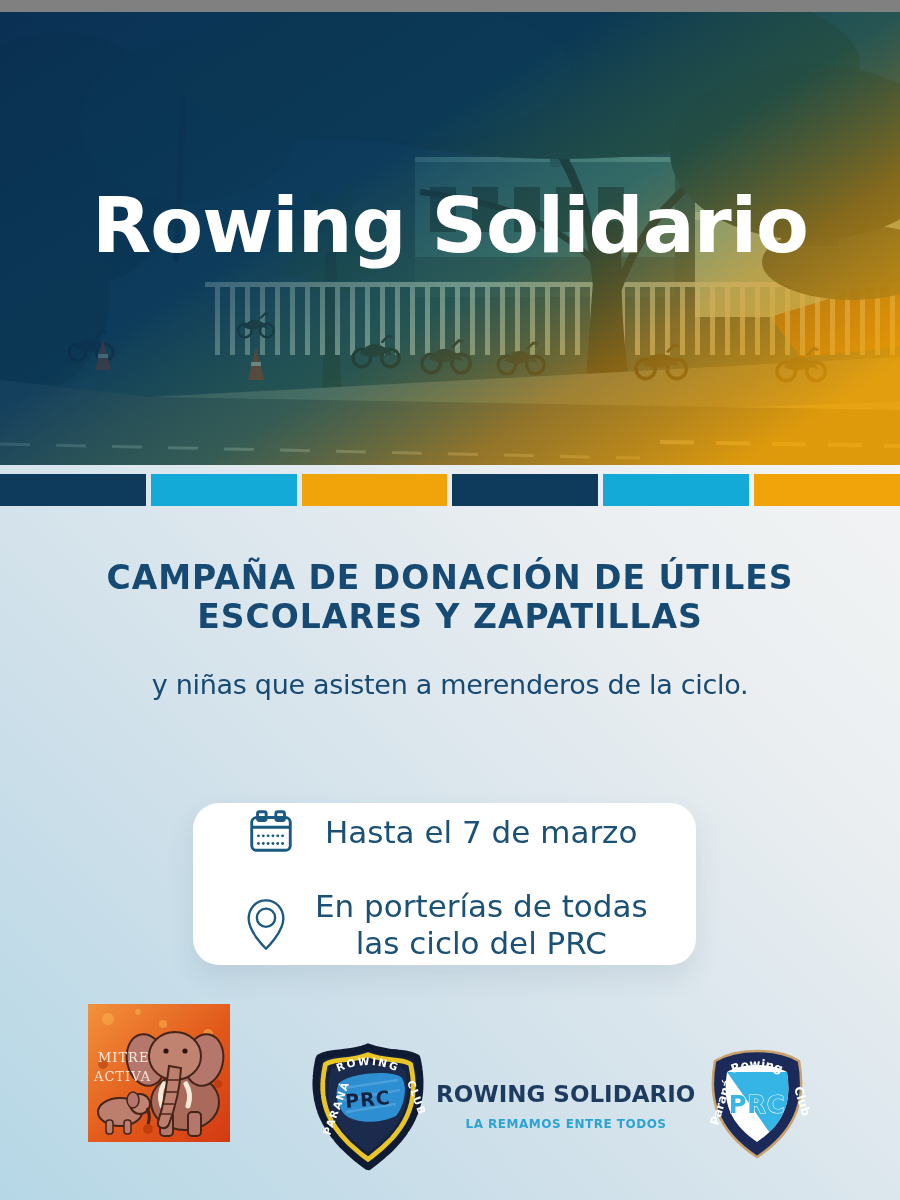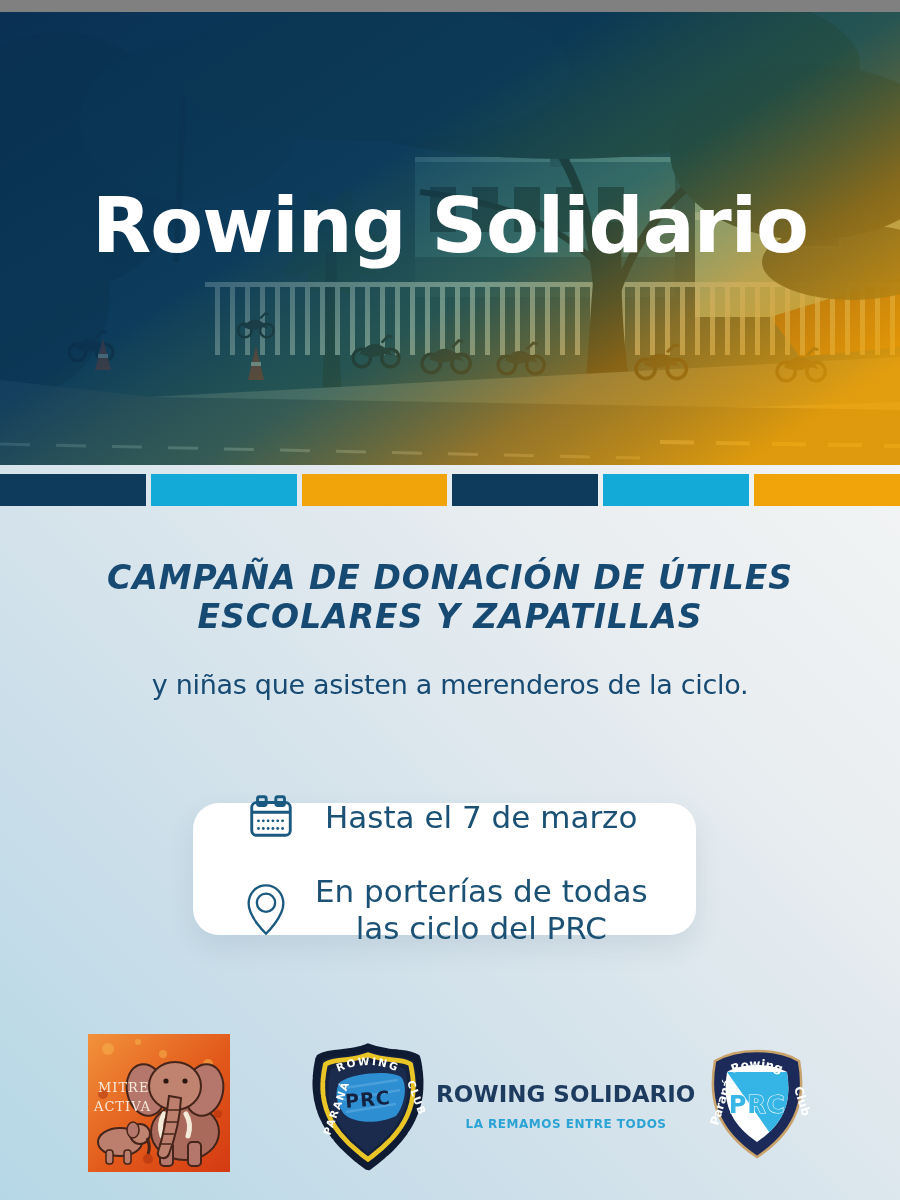--- a/index.html
+++ b/index.html
@@ -21,41 +21,41 @@
     position:absolute; top:462px; left:0; width:900px; height:32px;
     display:flex; gap:5px;
   }
   .stripe-seg { flex:1 1 0; height:100%; }
   
   .campaign-heading {
     position:absolute; top:546px; left:0; width:100%; margin:0;
     text-align:center; color:#174a72; font-size:33px; font-weight:bold;
     letter-spacing:1px; line-height:39px;
   }
-  .campaign-heading span { display:block;font-style:italic; }
+  .campaign-heading span { display:block; }
   .campaign-desc {
     position:absolute; top:656px; left:0; width:100%; margin:0;
     text-align:center; color:#174a72; font-size:27px; font-weight:normal;
     letter-spacing:-0.3px; line-height:34px;
   }
   .campaign-desc span { display:block; }
   
   .info-card {
-    position:absolute; left:193px; top:791px; width:503px; height:132px;
+    position:absolute; left:193px; top:791px; width:503px; height:162px;
     background:#ffffff; border-radius:26px;
     box-shadow:0 12px 28px rgba(40,70,100,0.10);
     display:flex; flex-direction:column; justify-content:center;
     gap:30px; padding-left:52px; box-sizing:border-box;
   }
   .info-row { display:flex; align-items:center; gap:28px; }
   .info-row .icon { flex:0 0 auto; display:flex; }
   .info-text { color:#1b5174; font-size:31px; line-height:37px; }
   .info-text span { display:block;text-align:center; }
   
-  .logo-mitre  { position:absolute; left:88px;  top:1022px; width:151px; height:138px; }
+  .logo-mitre  { position:absolute; left:88px;  top:992px; width:151px; height:138px; }
   .logo-sketch { position:absolute; left:300px; top:1030px; width:136px; height:130px; }
   .logo-crest  { position:absolute; left:702px; top:1036px; width:110px; height:112px; }
   .wordmark    { position:absolute; left:436px; top:1068px; width:260px; }
   .wordmark-title   { color:#1d3a5f; font-size:23px; font-weight:bold; letter-spacing:0px; line-height:28px; }
   .wordmark-tagline { color:#2ba3d4; font-size:12px; font-weight:bold; letter-spacing:0.5px; margin-top:9px;text-align:center; }
 </style>
 </head>
 <body>
 
 <div class="poster">

